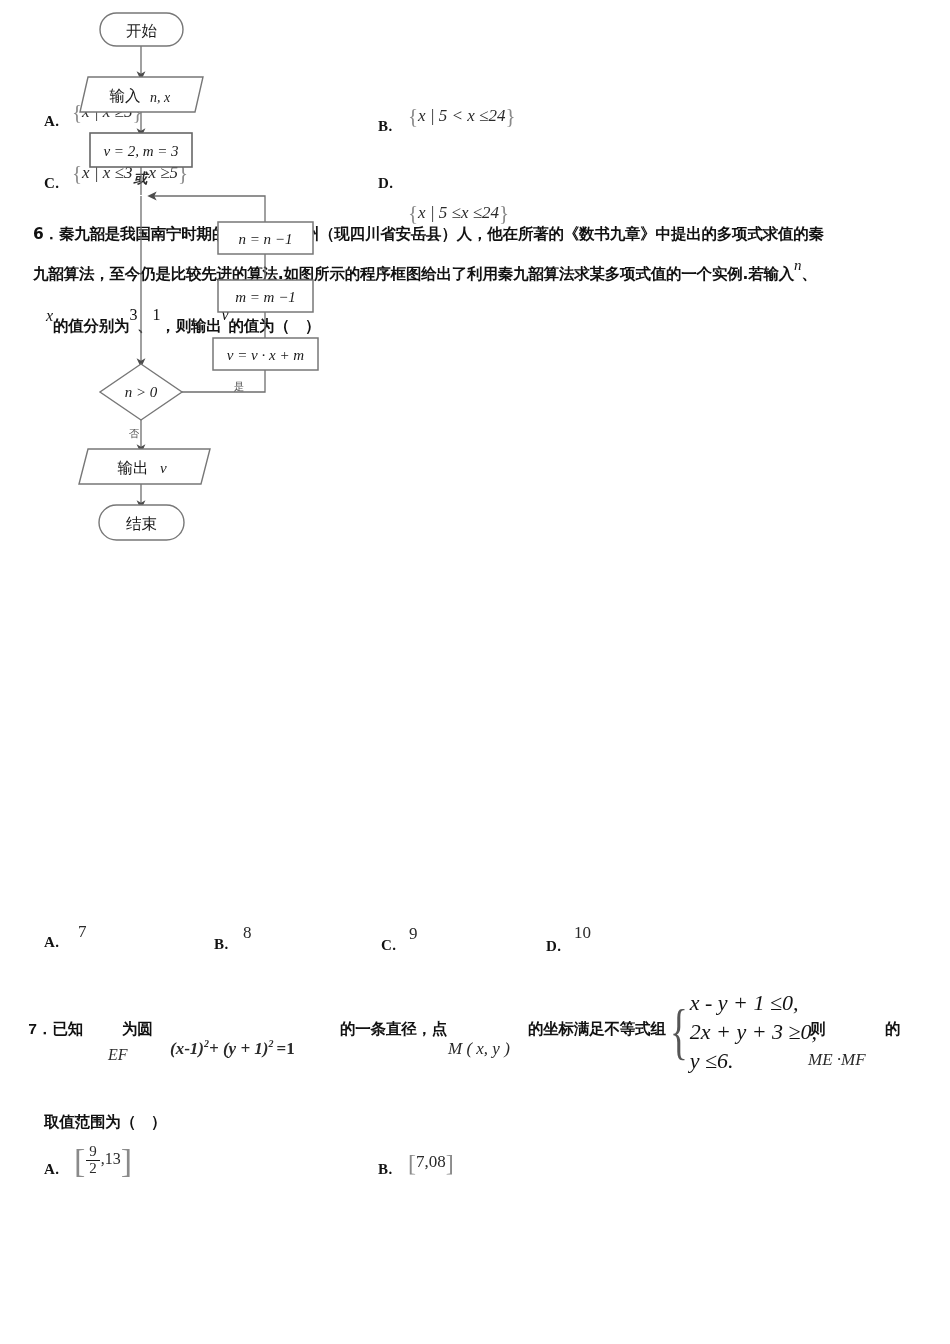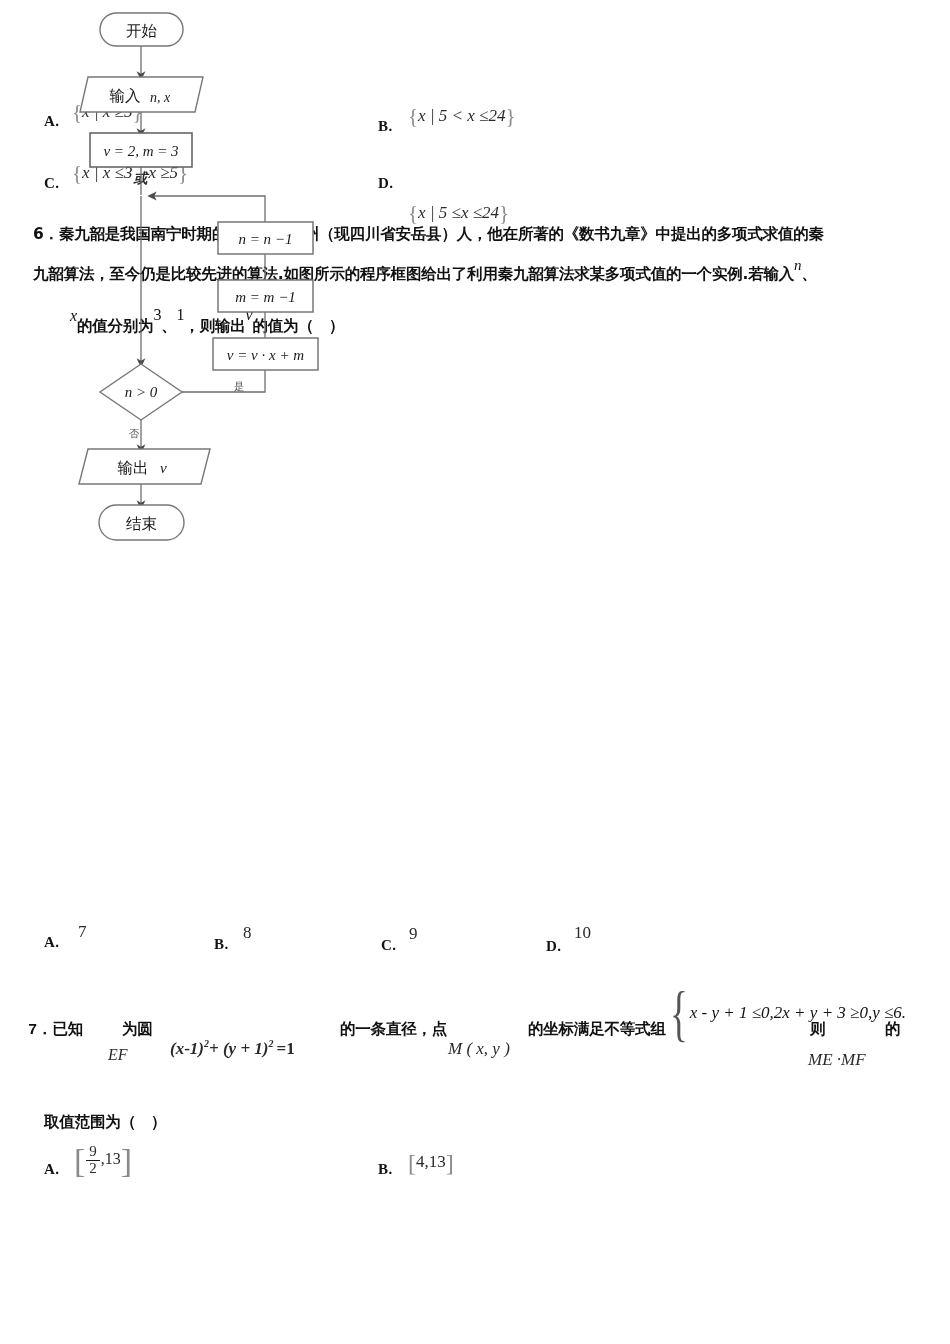--- a/index.html
+++ b/index.html
@@ -89,24 +89,25 @@
     font-family: "Liberation Serif", serif;
     font-size: 62px;
     font-weight: 300;
     color: #555;
     line-height: 0.82;
     transform: scaleX(0.6);
     transform-origin: center;
   }
   .sys .rows {
     display: flex;
+    flex-direction: column;
     line-height: 1.32;
     font-family: "Liberation Serif", serif;
     font-style: italic;
-    font-size: 17px;
+    font-size: 22px;
     margin-left: -4px;
   }
 </style>
 </head>
 <body>
 
 <div class="page">
 
   <div>
 
@@ -131,21 +132,21 @@
     </div>
   </div>
 
   <div>
     <div class="qline" style="left:33px; top:224px;">6．秦九韶是我国南宁时期的数学家，普州（现四川省安岳县）人，他在所著的《数书九章》中提出的多项式求值的秦</div>
 
     <div class="qline" style="left:33px; top:264px;text-align:center;">
       <span>九韶算法，至今仍是比较先进的算法.如图所示的程序框图给出了利用秦九韶算法求某多项式值的一个实例.若输入</span><span class="inl-math raise">n</span><span>、</span>
     </div>
 
-    <div class="qline" style="left:46px; top:316px;margin-left:24px;">
+    <div class="qline" style="left:46px; top:316px;">
       <span class="inl-math" style="position:relative; top:-10px;">x</span><span>的值分别为</span><span class="inl-math" style="position:relative; top:-11px; font-style:normal;">3</span><span>、</span><span class="inl-math" style="position:relative; top:-11px; font-style:normal;">1</span><span>，则输出</span><span class="inl-math" style="position:relative; top:-11px;">v</span><span>的值为（　）</span>
     </div>
   </div>
 
   <svg id="flowchart" width="950" height="560" viewBox="0 0 950 560">
     <defs>
       <marker id="arrHead" markerWidth="9" markerHeight="9" refX="4.2" refY="4.2" orient="auto" markerUnits="strokeWidth">
         <path d="M0.6,0.8 L7.8,4.2 L0.6,7.6 L2.4,4.2 Z" fill="#4d4d4d"></path>
       </marker>
     </defs>
@@ -253,17 +254,17 @@
     <div class="abs opt-letter" style="left:44px; top:1161px;">A.</div>
     <div class="abs math" style="left:74px; top:1142px; font-style:normal;">
       <span class="brace" style="font-size:34px; vertical-align:-8px; font-weight:300;">[</span><span class="frac">
           <span class="num">9</span>
           <span class="den">2</span>
         </span><span style="font-size:16px;">,13</span><span class="brace" style="font-size:34px; vertical-align:-8px; font-weight:300;">]</span>
     </div>
 
     <div class="abs opt-letter" style="left:378px; top:1161px;">B.</div>
     <div class="abs math" style="left:408px; top:1150px; font-style:normal;">
-      <span class="brace" style="font-size:24px; vertical-align:-4px; font-weight:300;">[</span><span>4,13</span><span class="brace" style="font-size:24px; vertical-align:-4px; font-weight:300;">]</span>
+      <span class="brace" style="font-size:24px; vertical-align:-4px; font-weight:300;">[</span><span>7,08</span><span class="brace" style="font-size:24px; vertical-align:-4px; font-weight:300;">]</span>
     </div>
   </div>
 
 </div>
 
 </body></html>

